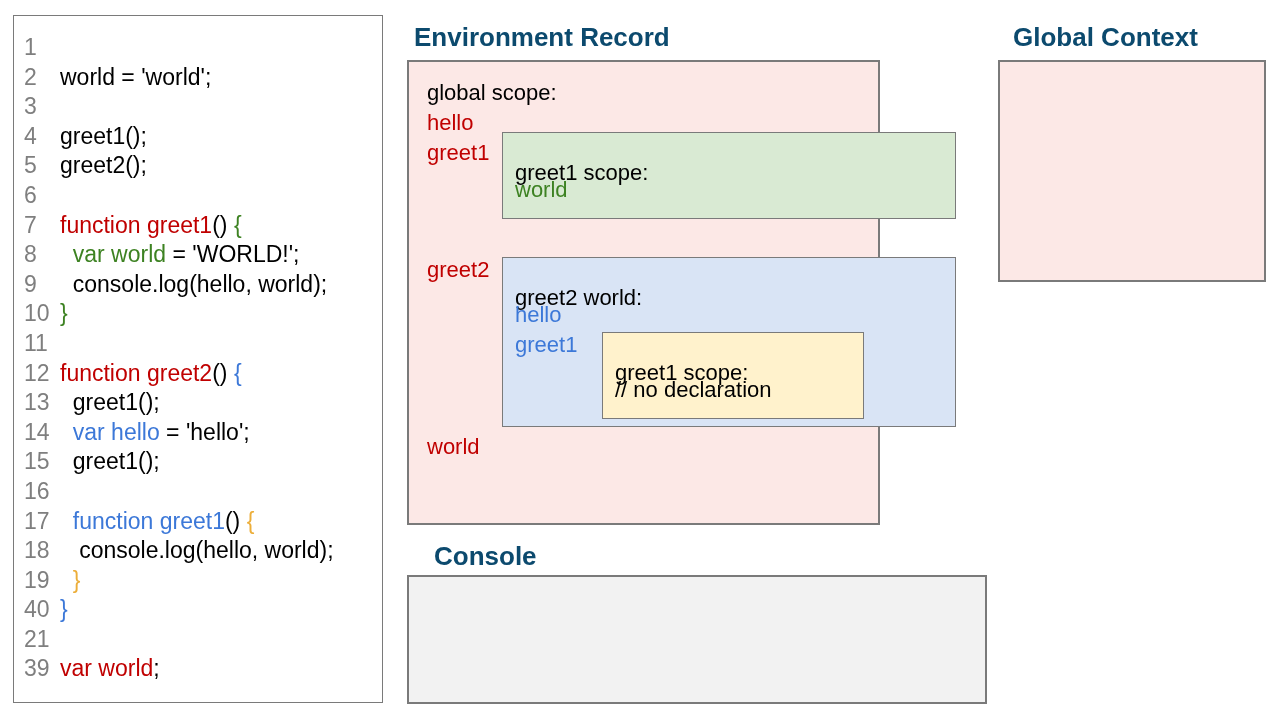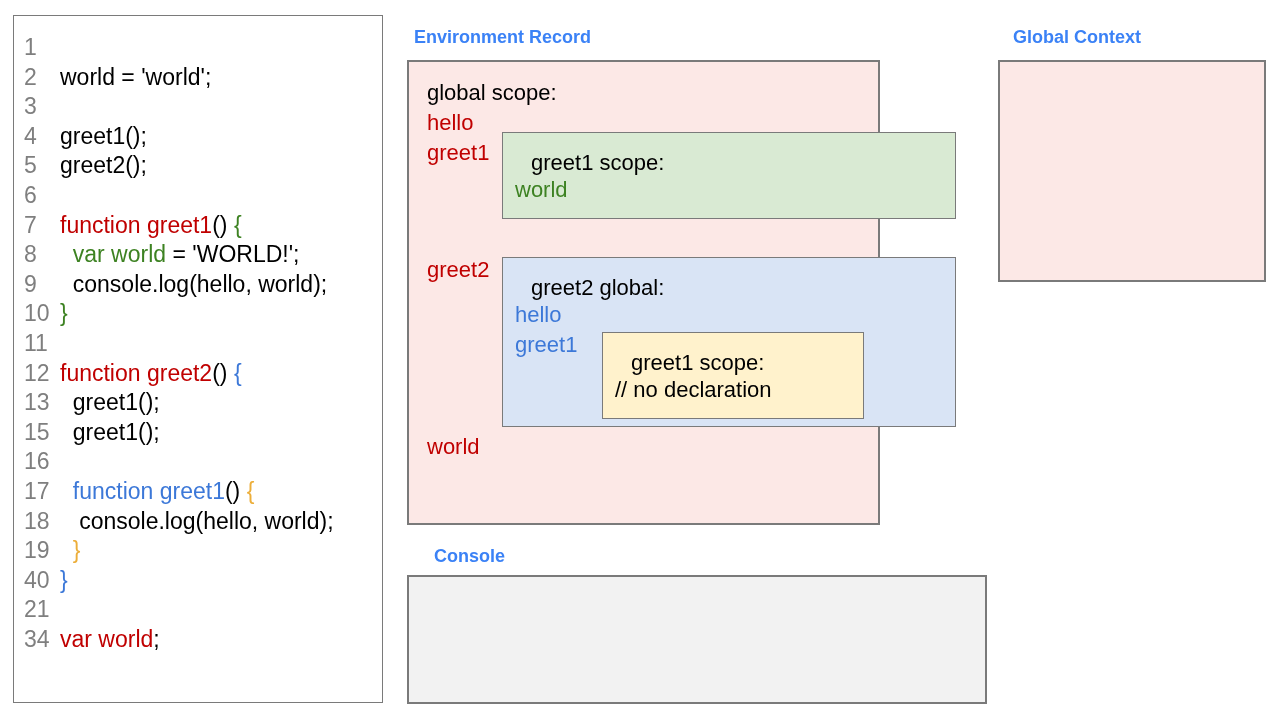--- a/index.html
+++ b/index.html
@@ -16,21 +16,21 @@
   .code-row { display:flex; height:29.6px; font-size:23px; line-height:29.6px; }
   .code-num { width:46px; padding-left:10px; flex:none; color:var(--c-gray); }
   .code-text { white-space:pre; color:var(--c-ink); }
   .tok-ink    { color:var(--c-ink); }
   .tok-red    { color:var(--c-red); }
   .tok-green  { color:var(--c-green); }
   .tok-blue   { color:var(--c-blue); }
   .tok-yellow { color:var(--c-yellow); }
 
   
-  .panel-title { position:absolute; font-size:18px; font-weight:bold; color:#3b82f6; line-height:26px; }
+  .panel-title { position:absolute; font-size:26px; font-weight:bold; color:#0c4a6e; line-height:26px; }
   #er-title  { left:414px; top:24px; }
   #console-title { left:422px; top:543px;margin-left:12px; }
   #gc-title  { left:1013px; top:24px; }
 
   
   #er-box {
     position:absolute; left:407px; top:60px; width:473px; height:465px;
     background:var(--c-pink_bg); border:2px solid var(--c-border);
   }
   .scope-text { position:absolute; font-size:22px; line-height:28px; white-space:pre; color:var(--c-ink); }
@@ -49,21 +49,21 @@
     background:var(--c-green_bg); border:1.5px solid var(--c-border);
   }
   #greet2-box {
     position:absolute; left:93px; top:195px; width:454px; height:170px;
     background:var(--c-blue_bg); border:1.5px solid var(--c-border);
   }
   #inner-greet1-box {
     position:absolute; left:99px; top:74px; width:262px; height:87px;
     background:var(--c-yellow_bg); border:1.5px solid var(--c-border);
   }
-  .box-label-1 { left:12px; top:16px;margin-left:16px; }
+  .box-label-1 { left:12px; top:26px; }
   .box-label-2 { left:12px; top:43px; }
   .box-label-3 { left:12px; top:73px; }
 
   
   #console-box {
     position:absolute; left:407px; top:575px; width:580px; height:129px;
     background:var(--c-console_bg); border:2px solid var(--c-border);
   }
 
   
@@ -122,20 +122,24 @@
       </div>
       <div class="code-row">
         <span class="code-num">12</span>
         <span class="code-text"><span class="tok-red">function greet2</span><span class="tok-ink">() </span><span class="tok-blue">{</span></span>
       </div>
       <div class="code-row">
         <span class="code-num">13</span>
         <span class="code-text"><span class="tok-ink">  greet1();</span></span>
       </div>
       <div class="code-row">
+        <span class="code-num">14</span>
+        <span class="code-text"><span class="tok-ink">  </span><span class="tok-blue">var hello</span><span class="tok-ink"> = 'hello';</span></span>
+      </div>
+      <div class="code-row">
         <span class="code-num">15</span>
         <span class="code-text"><span class="tok-ink">  greet1();</span></span>
       </div>
       <div class="code-row">
         <span class="code-num">16</span>
         <span class="code-text"></span>
       </div>
       <div class="code-row">
         <span class="code-num">17</span>
         <span class="code-text"><span class="tok-ink">  </span><span class="tok-blue">function greet1</span><span class="tok-ink">() </span><span class="tok-yellow">{</span></span>
@@ -150,42 +154,42 @@
       </div>
       <div class="code-row">
         <span class="code-num">40</span>
         <span class="code-text"><span class="tok-blue">}</span></span>
       </div>
       <div class="code-row">
         <span class="code-num">21</span>
         <span class="code-text"></span>
       </div>
       <div class="code-row">
-        <span class="code-num">34</span>
+        <span class="code-num">39</span>
         <span class="code-text"><span class="tok-red">var world</span><span class="tok-ink">;</span></span>
       </div>
     </div>
 </div>
 
 <div class="panel-title" id="er-title">Environment Record</div>
 
 <div id="er-box">
   <div class="scope-text" id="er-global-label">global scope:</div>
   <div class="scope-text v-red" id="er-var-hello">hello</div>
   <div class="scope-text v-red" id="er-var-greet1">greet1</div>
   <div class="scope-text v-red" id="er-var-greet2">greet2</div>
   <div class="scope-text v-red" id="er-var-world">world</div>
 
   <div id="greet1-box">
     <div class="scope-text box-label-1">greet1 scope:</div>
     <div class="scope-text box-label-2 v-green">world</div>
   </div>
 
   <div id="greet2-box">
-    <div class="scope-text box-label-1">greet2 global:</div>
+    <div class="scope-text box-label-1">greet2 world:</div>
     <div class="scope-text box-label-2 v-blue">hello</div>
     <div class="scope-text box-label-3 v-blue">greet1</div>
 
     <div id="inner-greet1-box">
       <div class="scope-text box-label-1">greet1 scope:</div>
       <div class="scope-text box-label-2">// no declaration</div>
     </div>
   </div>
 </div>
 

